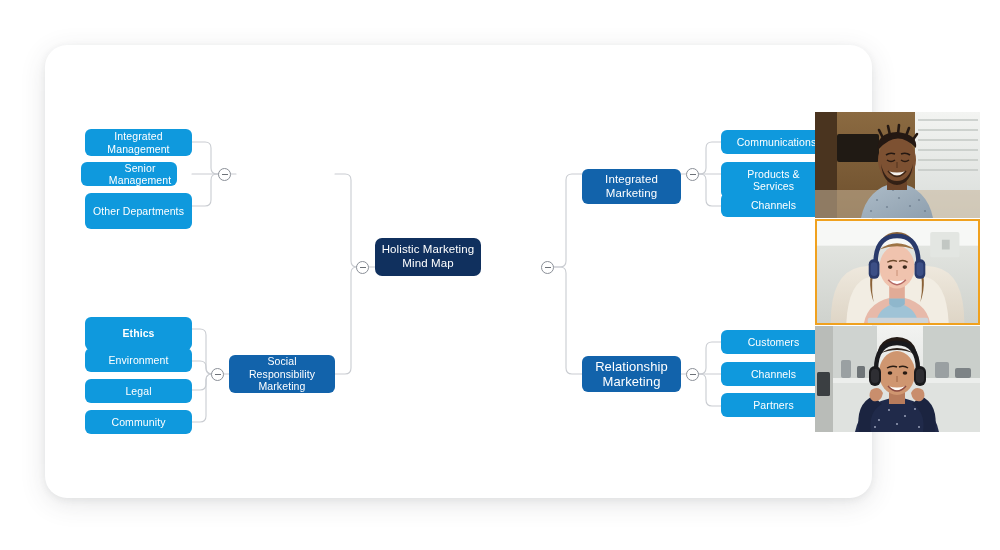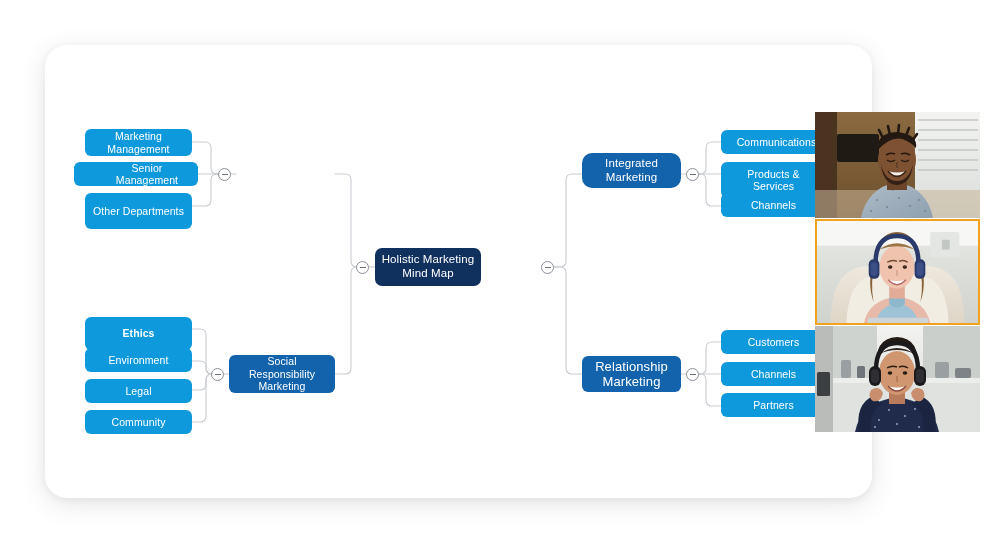--- a/index.html
+++ b/index.html
@@ -159,23 +159,23 @@
         <path d="M 647 129 H 655 Q 661 129 661 135 V 155 Q 661 161 667 161 H 676"></path>
 
         <path d="M 636 329 H 641"></path>
         <path d="M 647 329 H 655 Q 661 329 661 323 V 303 Q 661 297 667 297 H 676"></path>
         <path d="M 647 329 H 676"></path>
         <path d="M 647 329 H 655 Q 661 329 661 335 V 355 Q 661 361 667 361 H 676"></path>
       </g>
     </svg>
 
     <div class="node leaf" style="left:40px; top:84px; width:107px; height:27px;">
-      <span>Marketing Management</span>
-    </div>
-    <div class="node leaf" style="left:29px; top:117px; width:124px; height:24px;padding-left:28px;">
+      <span>Integrated Management</span>
+    </div>
+    <div class="node leaf" style="left:36px; top:117px; width:96px; height:24px;padding-left:28px;">
       <span>Senior Management</span>
     </div>
     <div class="node leaf" style="left:40px; top:148px; width:107px; height:36px;">
       <span>Other Departments</span>
     </div>
 
     <div class="toggle" style="left:173px; top:123px;">
       <span class="bar"></span>
     </div>
 
@@ -201,25 +201,25 @@
       <span>Social Responsibility Marketing</span>
     </div>
 
     <div class="toggle" style="left:311px; top:216px;">
       <span class="bar"></span>
     </div>
     <div class="toggle" style="left:496px; top:216px;">
       <span class="bar"></span>
     </div>
 
-    <div class="node root" style="left:330px; top:203px; width:106px; height:38px;">
+    <div class="node root" style="left:330px; top:193px; width:106px; height:38px;">
       <span>Holistic Marketing Mind Map</span>
     </div>
 
-    <div class="node branch" style="left:537px; top:108px; width:99px; height:35px;border-radius:10px;">
+    <div class="node branch" style="left:537px; top:124px; width:99px; height:35px;">
       <span>Integrated Marketing</span>
     </div>
     <div class="toggle" style="left:641px; top:123px;">
       <span class="bar"></span>
     </div>
 
     <div class="node leaf" style="left:676px; top:85px; width:105px; height:24px;padding-left:12px;">
       <span>Communications</span>
     </div>
     <div class="node leaf" style="left:676px; top:117px; width:105px; height:36px;">

